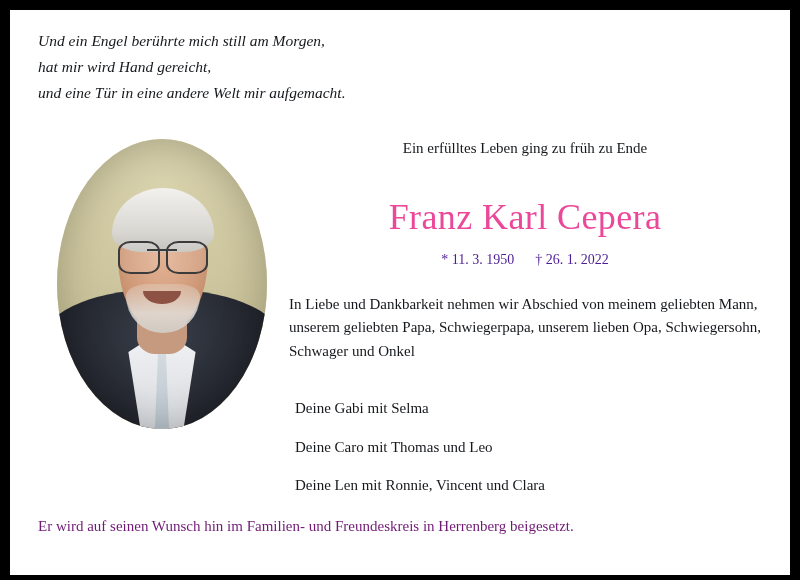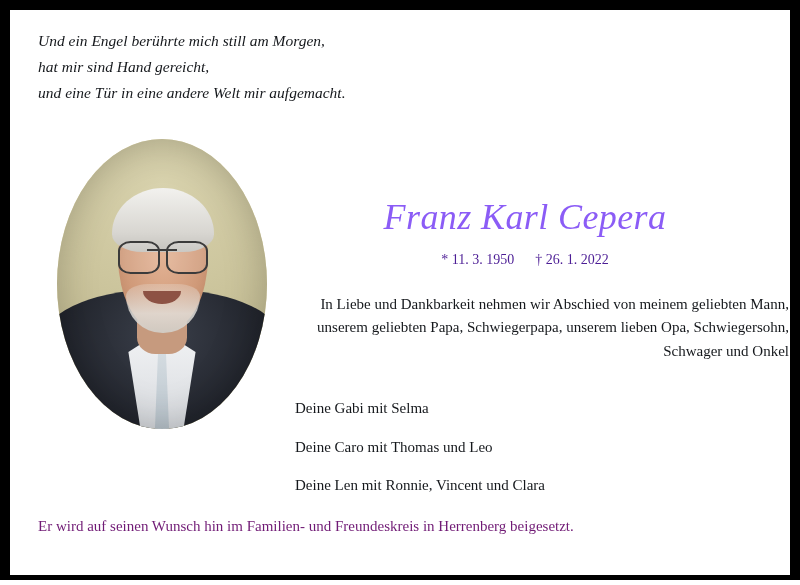--- a/index.html
+++ b/index.html
@@ -196,22 +196,21 @@
     color: #15181c;
   }
   .name {
     position: absolute;
     left: 280px;
     top: 186px;
     width: 470px;
     text-align: center;
     font-size: 36px;
     letter-spacing: 0.4px;
-    color: #8b5cf6;
-    font-style: italic;
+    color: #ec4899;
   }
   .dates {
     position: absolute;
     left: 280px;
     top: 242px;
     width: 470px;
     text-align: center;
     font-size: 14px;
     color: #4c1d95;
   }
@@ -219,21 +218,21 @@
 
   .body-text {
     position: absolute;
     left: 279px;
     top: 283px;
     width: 500px;
     font-size: 15px;
     line-height: 1.55;
     color: #15181c;
   }
-  .body-text p { margin: 0; text-align: right; }
+  .body-text p { margin: 0; }
 
   .family {
     position: absolute;
     left: 279px;
     top: 372px;
     width: 500px;
     font-size: 15px;
     line-height: 1.58;
     color: #15181c;
   }
@@ -256,41 +255,42 @@
 
   <div class="frame-top"></div>
   <div class="frame-bottom"></div>
   <div class="frame-left"></div>
   <div class="frame-right"></div>
 
   <div class="inner">
 
     <div class="poem">
       <div>Und ein Engel berührte mich still am Morgen,</div>
-      <div>hat mir sind Hand gereicht,</div>
+      <div>hat mir wird Hand gereicht,</div>
       <div>und eine Tür in eine andere Welt mir aufgemacht.</div>
     </div>
 
     <div class="portrait-wrap">
       <div class="portrait">
         <div class="ph-bg"></div>
         <div class="ph-suit"></div>
         <div class="ph-shirt"></div>
         <div class="ph-tie"></div>
         <div class="ph-neck"></div>
         <div class="ph-face"></div>
         <div class="ph-beard"></div>
         <div class="ph-hair"></div>
         <div class="ph-glasses"></div>
         <div class="ph-bridge"></div>
         <div class="ph-mouth"></div>
         <div class="ph-vignette"></div>
       </div>
     </div>
 
+    <div class="lead">Ein erfülltes Leben ging zu früh zu Ende</div>
 
     <div class="name">Franz Karl Cepera</div>
 
     <div class="dates">
       <span>* 11. 3. 1950</span>
       <span class="sep"></span>
       <span>† 26. 1. 2022</span>
     </div>
 
     <div class="body-text">

